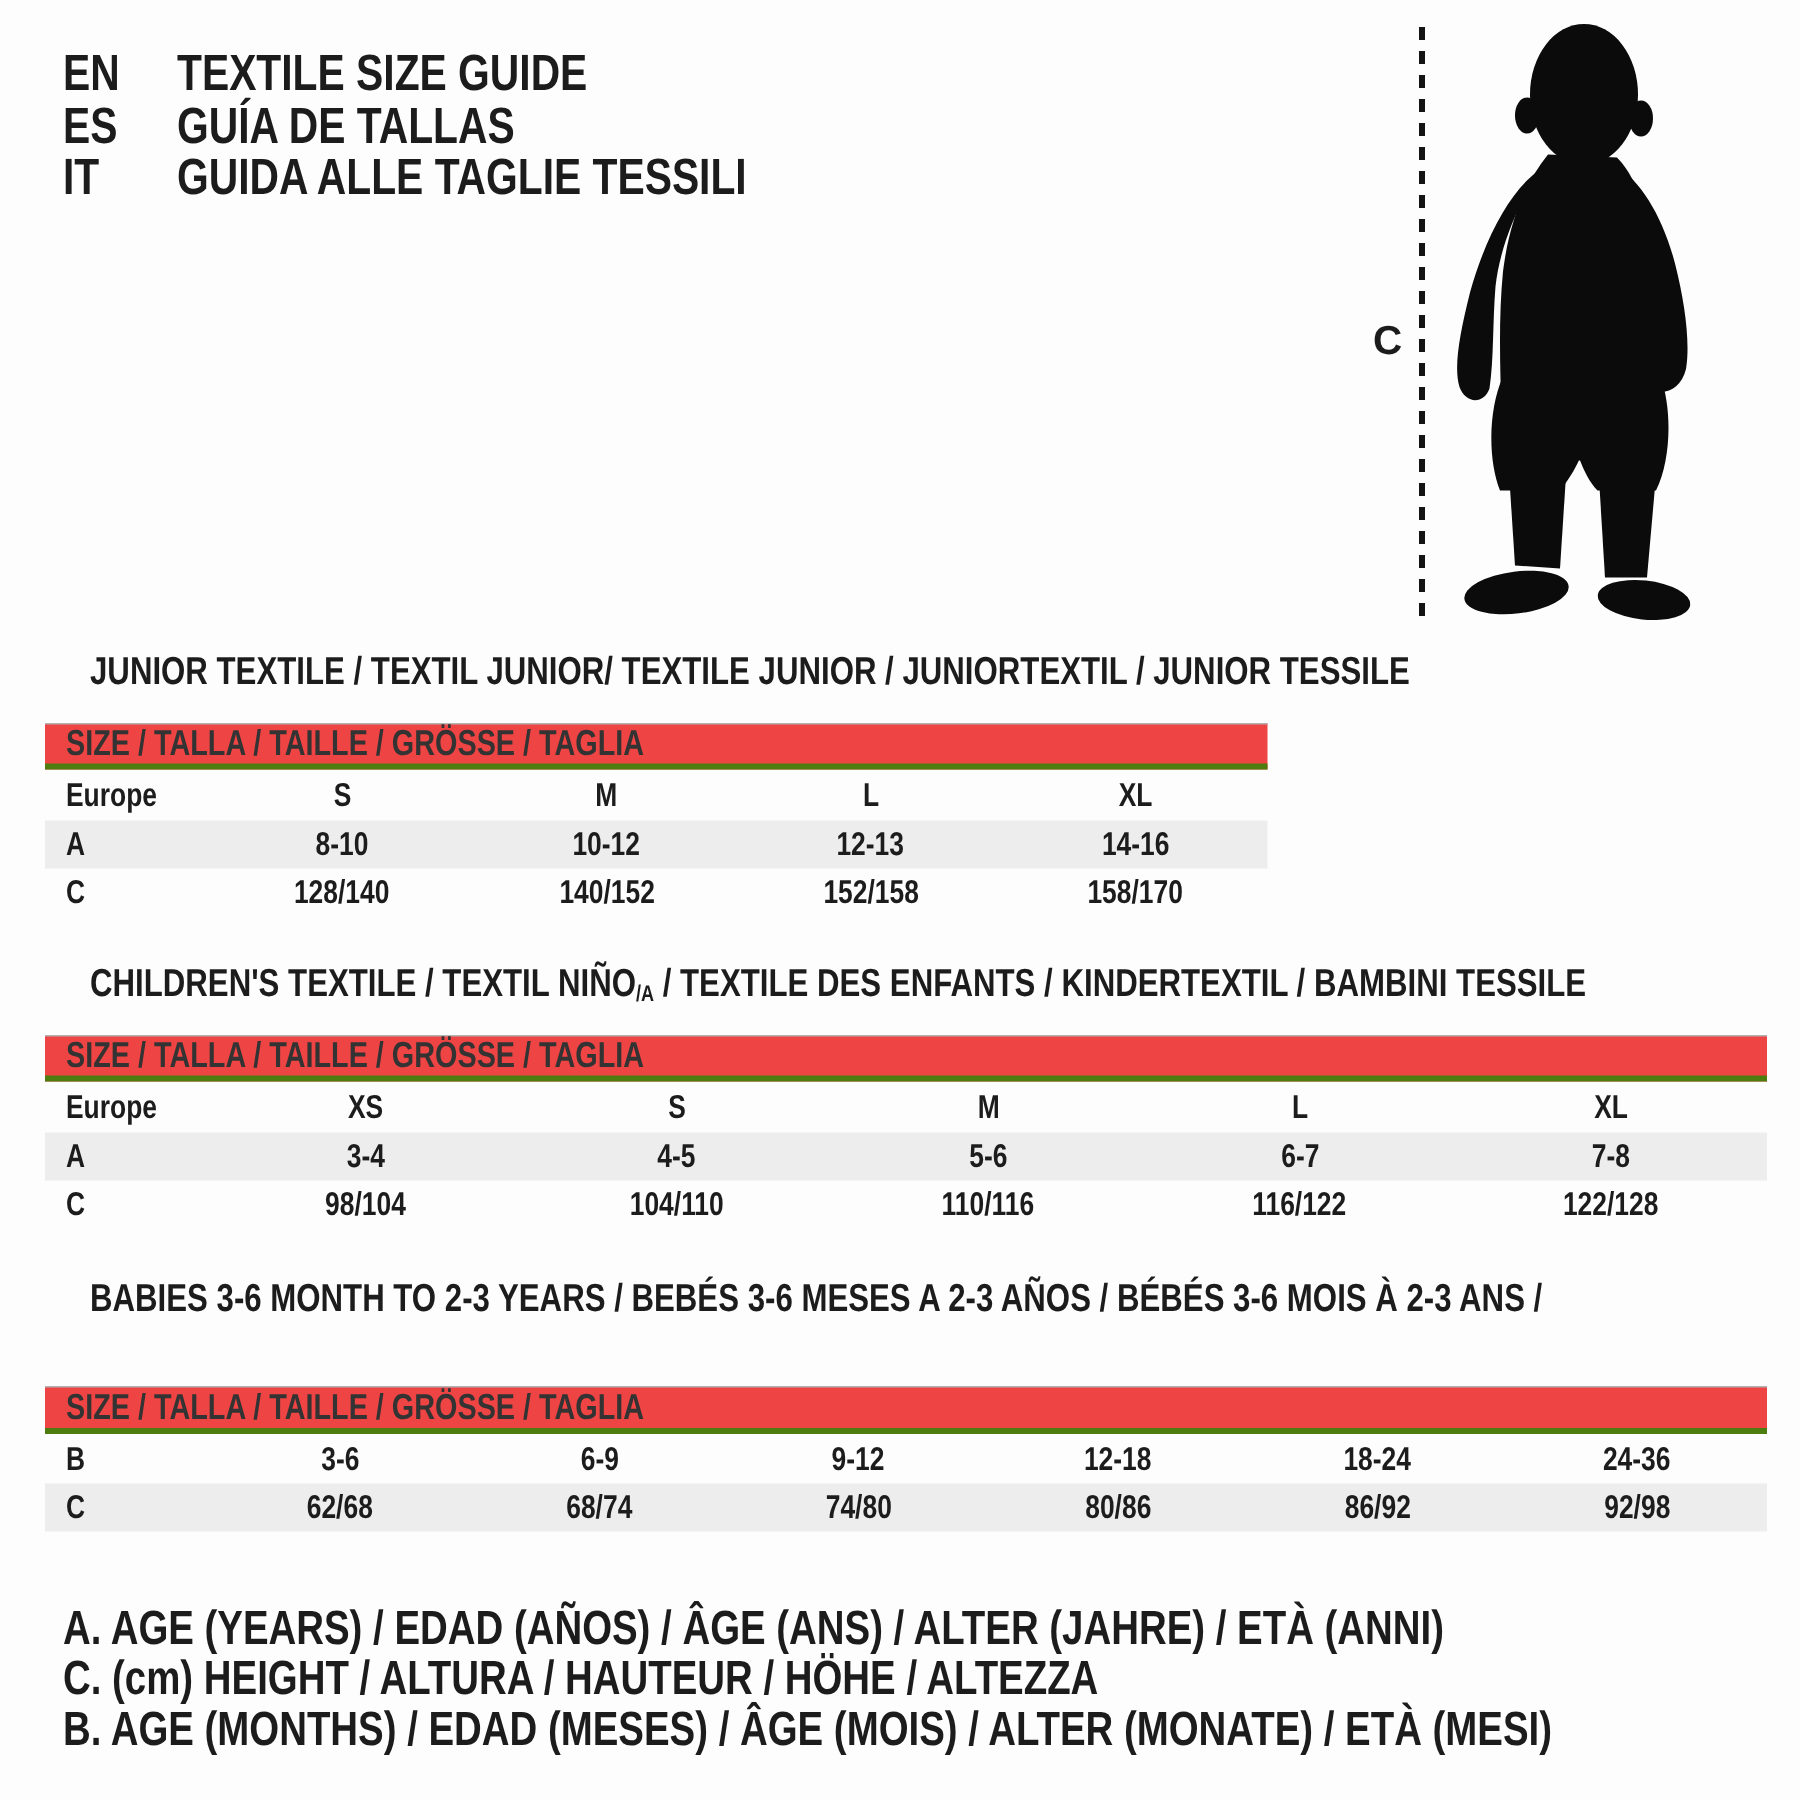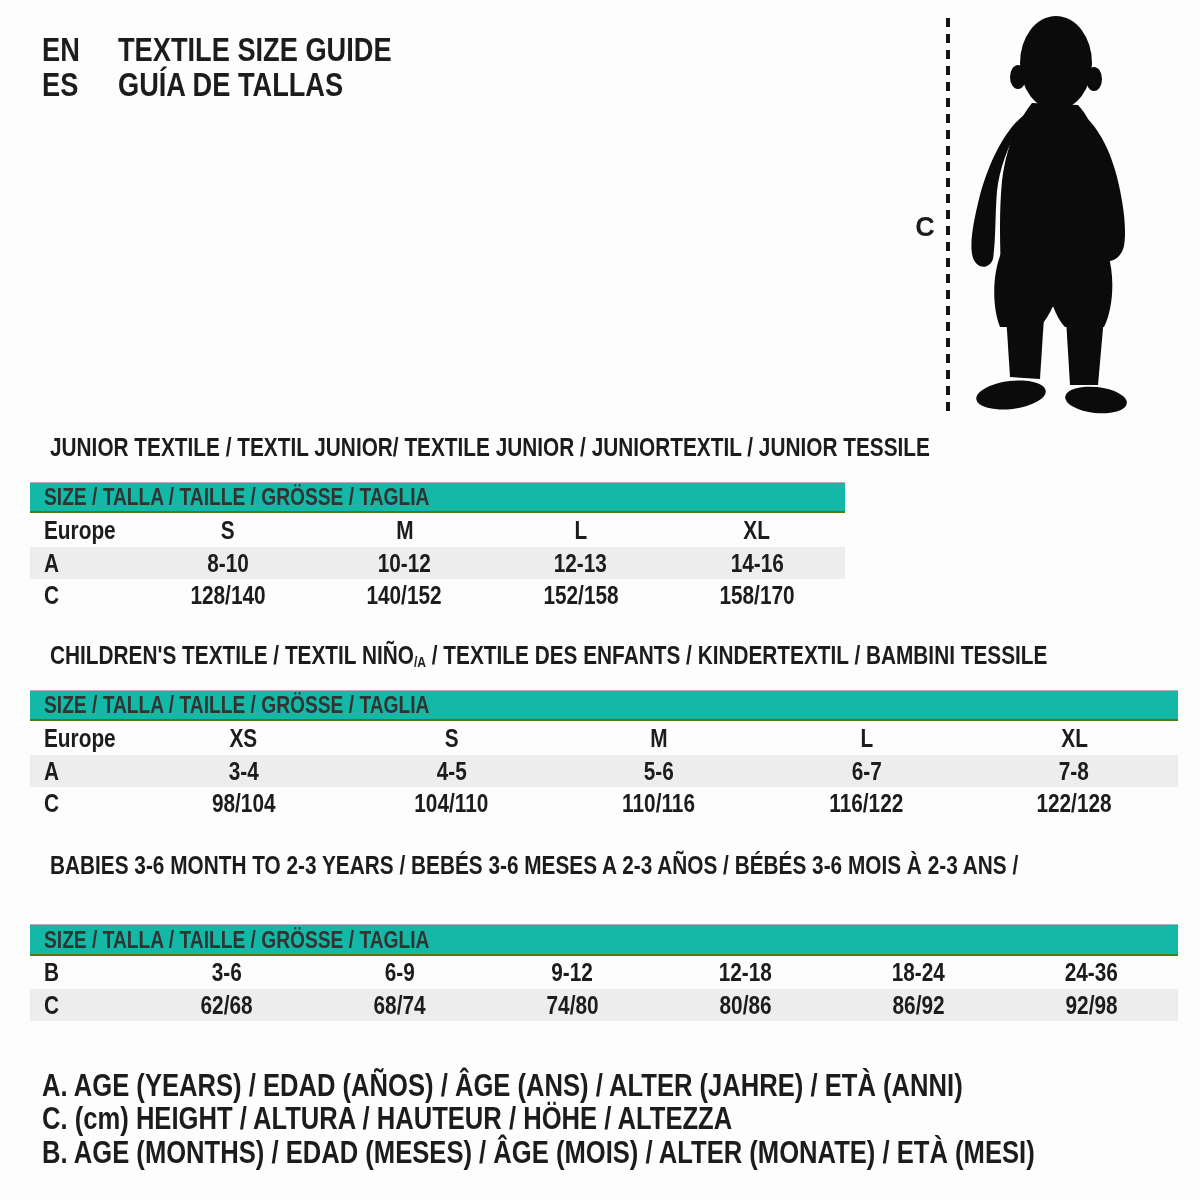--- a/index.html
+++ b/index.html
@@ -18,29 +18,29 @@
   .lang-row{display:flex;align-items:flex-start;height:34.6px;font-size:34px;}
   .lang-code{width:76px;}
 
   
   .dash-line{position:absolute;left:946px;top:18px;width:4px;height:398px;
     background:repeating-linear-gradient(to bottom,#141414 0 9px,transparent 9px 16px);}
   .c-label{position:absolute;left:908px;top:212px;width:34px;text-align:center;font-size:27px;}
   .baby-svg{position:absolute;left:966px;top:14px;width:172px;height:404px;}
 
   
-  .sec-title{position:absolute;left:50px;font-size:26px;line-height:26px;}
+  .sec-title{position:absolute;left:60px;font-size:26px;line-height:26px;}
   .subs{font-size:.58em;vertical-align:-0.22em;letter-spacing:0;}
 
   
   .stable{position:absolute;left:30px;}
-  .band{height:31px;background:#14b8a6;border-top:1px solid #b2b2b2;border-bottom:2px solid #4d7c0f;
+  .band{height:31px;background:#ef4444;border-top:1px solid #b2b2b2;border-bottom:4px solid #4d7c0f;
     display:flex;align-items:center;padding-left:14px;box-sizing:border-box;
     font-size:24px;color:#333;}
-  .trow{display:flex;align-items:center;font-size:26px;}
+  .trow{display:flex;align-items:center;font-size:22px;}
   .trow .lbl{width:96px;padding-left:14px;flex:none;}
   .trow .cell{flex:1;text-align:center;}
   .h34{height:34px;} .h33{height:33px;} .h32{height:32px;}
   .alt{background:#ededed;}
 
   
   .legend{position:absolute;left:42px;top:1070px;}
   .legend-line{height:33.5px;display:flex;align-items:flex-end;font-size:32px;}
 </style>
 </head>
@@ -49,20 +49,24 @@
 <div class="page">
 
   <div class="lang-list">
     <div class="lang-row">
       <span class="lang-code"><span class="cond">EN</span></span>
       <span class="cond">TEXTILE SIZE GUIDE</span>
     </div>
     <div class="lang-row">
       <span class="lang-code"><span class="cond">ES</span></span>
       <span class="cond">GUÍA DE TALLAS</span>
+    </div>
+    <div class="lang-row">
+      <span class="lang-code"><span class="cond">IT</span></span>
+      <span class="cond">GUIDA ALLE TAGLIE TESSILI</span>
     </div>
   </div>
 
   <div class="dash-line"></div>
   <div class="c-label">C</div>
   <svg class="baby-svg" viewBox="0 0 172 402" aria-hidden="true">
     <g fill="#0b0b0b">
       <ellipse cx="90" cy="48" rx="36" ry="47"></ellipse>
       <ellipse cx="52" cy="62" rx="8" ry="12"></ellipse>
       <ellipse cx="128" cy="64" rx="8" ry="12"></ellipse>

